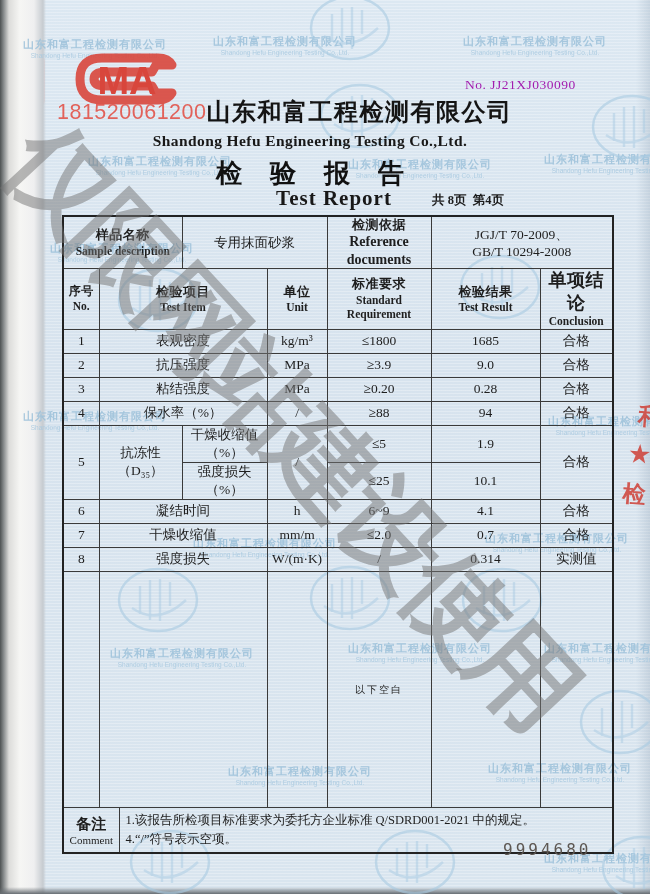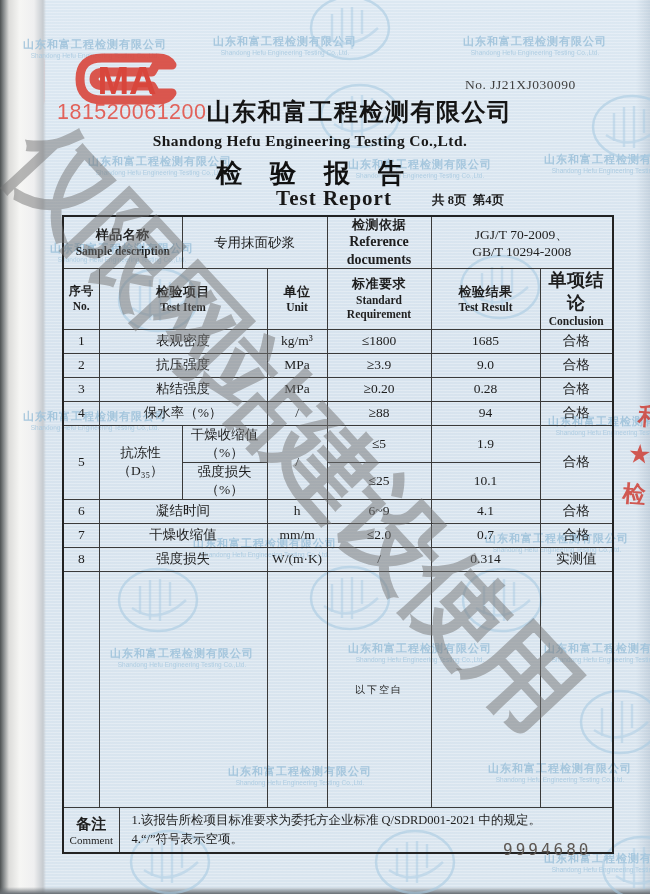--- a/index.html
+++ b/index.html
@@ -33,21 +33,21 @@
   .wm-blue{
     position:absolute;transform:translate(-50%,-50%);text-align:center;
     color:#9cc1da;white-space:nowrap;opacity:.85;
   }
   .wm-blue .cn{font-size:11px;font-weight:bold;letter-spacing:1px;font-family:"Liberation Sans",sans-serif;}
   .wm-blue .en{font-size:6.5px;font-family:"Liberation Sans",sans-serif;color:#a6c8df;}
   .wm-circle{position:absolute;transform:translate(-50%,-50%);opacity:.6;}
   
   .header{position:absolute;inset:0;z-index:20;}
   .cma-logo{position:absolute;left:72px;top:50px;width:110px;height:58px;}
-  .report-no{position:absolute;left:465px;top:77px;font-size:13.5px;color:#404040;letter-spacing:.5px;}
+  .report-no{position:absolute;left:465px;top:77px;font-size:13.5px;color:#a21caf;letter-spacing:.5px;}
   .company-row{position:absolute;left:57px;top:96px;white-space:nowrap;}
   .phone-wm{display:inline-block;font-family:"Liberation Sans","DejaVu Sans",sans-serif;
     font-size:21.5px;color:#e2574e;letter-spacing:0.5px;vertical-align:middle;opacity:.92;}
   .company-cn{display:inline-block;font-size:24px;font-weight:bold;color:#141414;
     letter-spacing:1.5px;vertical-align:middle;}
   .company-en{position:absolute;left:0;right:30px;top:132px;text-align:center;
     font-size:15.5px;font-weight:bold;color:#181818;letter-spacing:.4px;}
   .title-cn{position:absolute;left:0;right:30px;top:156px;text-align:center;
     font-size:26px;font-weight:bold;color:#111;letter-spacing:28px;text-indent:28px;}
   .title-en{position:absolute;left:0;right:30px;top:186px;text-align:center;
@@ -64,21 +64,21 @@
     padding:0 1px;overflow:hidden;}
   table.report{border:2px solid #222;}
   .hcell{font-weight:bold;line-height:1.25;}
   .hcell .en{font-size:11.5px;display:block;}
   .hcell .cn{font-size:13px;display:block;letter-spacing:.5px;}
   .vcell{font-size:13.5px;}
   .blank-row td{vertical-align:top;padding-top:5px;}
   .blank-note{font-size:10px;letter-spacing:2px;}
   .comment-label .cn{display:block;font-size:15px;font-weight:bold;}
   .comment-label .en{display:block;font-size:11px;}
-  .comment-body{text-align:left !important;padding:3px 12px !important;font-size:12.5px;line-height:1.55;}
+  .comment-body{text-align:left !important;padding:3px 6px !important;font-size:12.5px;line-height:1.55;}
   
   .wm-diagonal{
     position:absolute;left:76px;top:96px;z-index:30;
     transform:rotate(47deg);transform-origin:0 0;
     font-family:"DejaVu Sans","Liberation Sans",sans-serif;
     font-size:103px;font-weight:600;letter-spacing:-6px;
     color:rgba(116,116,116,.50);white-space:nowrap;pointer-events:none;
   }
   
   .edge-seal{position:absolute;right:-8px;top:393px;width:40px;height:160px;z-index:40;

